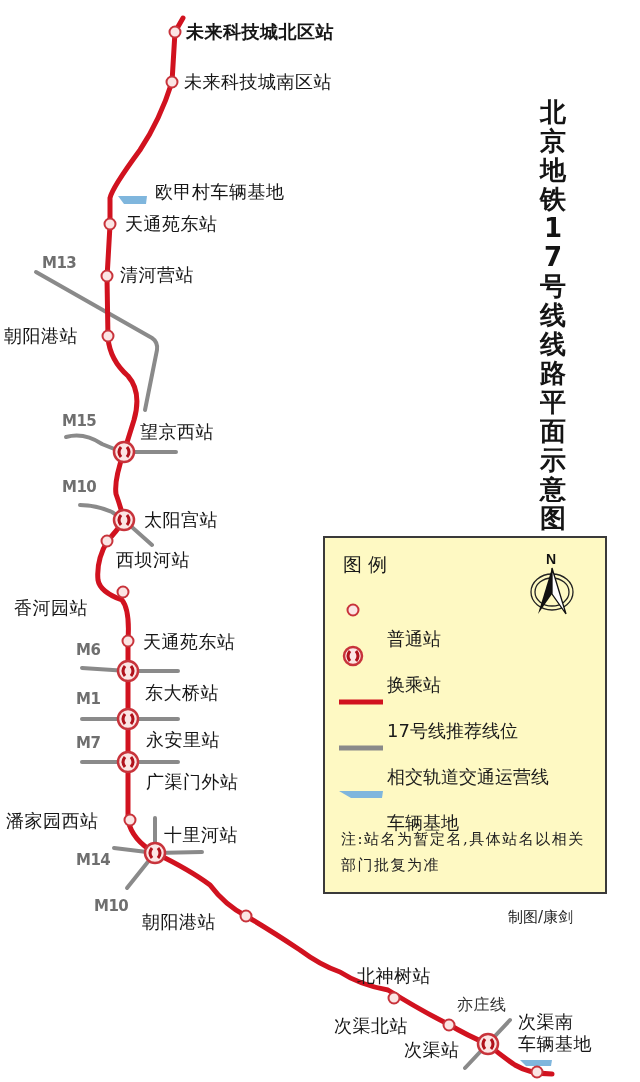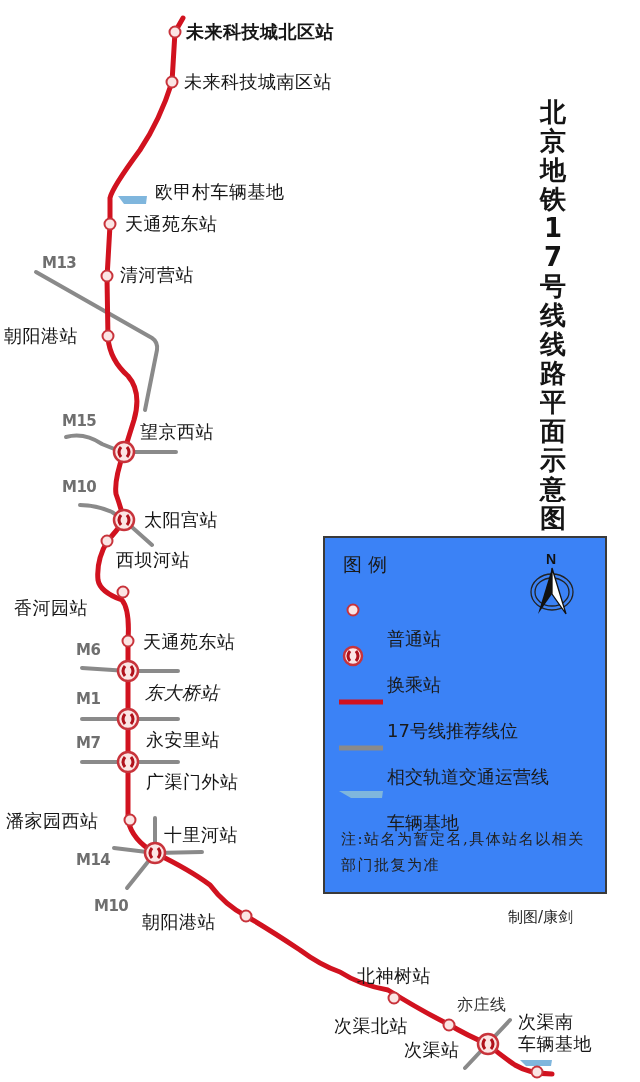--- a/index.html
+++ b/index.html
@@ -3,21 +3,21 @@
 <meta charset="utf-8">
 <style>
   html, body { margin: 0; padding: 0; background: #ffffff; }
   body { width: 640px; height: 1082px; position: relative; overflow: hidden;
          font-family: "DejaVu Sans", "Liberation Sans", sans-serif; color: #1a1a1a; }
   #map-svg { position: absolute; left: 0; top: 0; width: 640px; height: 1082px; }
   .station-label { position: absolute; font-size: 18px; line-height: 20px; white-space: nowrap; color: #161616; letter-spacing: 0.5px; }
   .line-code { position: absolute; font-size: 15px; font-weight: bold; color: #6f6f6f; white-space: nowrap; letter-spacing: -0.5px; }
   .title-vertical { position: absolute; left: 537px; top: 98px; width: 32px; font-size: 26px; font-weight: bold;
                     line-height: 29px; text-align: center; color: #141414; word-break: break-all; }
-  .legend-box { position: absolute; left: 323px; top: 536px; width: 284px; height: 358px; border: 2px solid #3a3a3a; background: #3b82f6; box-sizing: border-box; }
+  .legend-box { position: absolute; left: 323px; top: 536px; width: 284px; height: 358px; border: 2px solid #3a3a3a; background: #fef9c3; box-sizing: border-box; }
   .legend-title { position: absolute; left: 18px; top: 14px; font-size: 19px; letter-spacing: 6px; }
   .legend-item { position: absolute; left: 0; height: 24px; width: 280px; }
   .legend-item .sym { position: absolute; left: 12px; top: 0; width: 48px; height: 24px; }
   .legend-item .txt { position: absolute; left: 62px; top: 1px; font-size: 18px; white-space: nowrap; margin-top: 28px; }
   .legend-note { position: absolute; left: 16px; top: 288px; width: 256px; font-size: 15px; line-height: 26px; color: #222; font-family: "DejaVu Serif", serif; letter-spacing: 1.5px; }
   .credit { position: absolute; left: 508px; top: 908px; font-size: 15px; color: #222; white-space: nowrap; }
   .compass { position: absolute; left: 522px; top: 550px; width: 60px; height: 66px; }
 </style>
 </head>
 <body>
@@ -107,21 +107,21 @@
 <div class="station-label" style="left:184px;top:72px;">未来科技城南区站</div>
 <div class="station-label" style="left:155px;top:182px;">欧甲村车辆基地</div>
 <div class="station-label" style="left:125px;top:214px;">天通苑东站</div>
 <div class="station-label" style="left:120px;top:265px;">清河营站</div>
 <div class="station-label" style="left:4px;top:326px;">朝阳港站</div>
 <div class="station-label" style="left:140px;top:422px;">望京西站</div>
 <div class="station-label" style="left:144px;top:510px;">太阳宫站</div>
 <div class="station-label" style="left:116px;top:550px;">西坝河站</div>
 <div class="station-label" style="left:14px;top:598px;">香河园站</div>
 <div class="station-label" style="left:143px;top:632px;">天通苑东站</div>
-<div class="station-label" style="left:145px;top:683px;font-style:italic;">东大桥站</div>
+<div class="station-label" style="left:145px;top:683px;">东大桥站</div>
 <div class="station-label" style="left:146px;top:730px;">永安里站</div>
 <div class="station-label" style="left:146px;top:772px;">广渠门外站</div>
 <div class="station-label" style="left:6px;top:811px;">潘家园西站</div>
 <div class="station-label" style="left:164px;top:825px;">十里河站</div>
 <div class="station-label" style="left:142px;top:912px;">朝阳港站</div>
 <div class="station-label" style="left:357px;top:966px;">北神树站</div>
 <div class="station-label" style="left:334px;top:1016px;">次渠北站</div>
 <div class="station-label" style="left:404px;top:1040px;">次渠站</div>
 <div class="station-label" style="left:518px;top:1012px;">次渠南</div>
 <div class="station-label" style="left:518px;top:1034px;">车辆基地</div>

